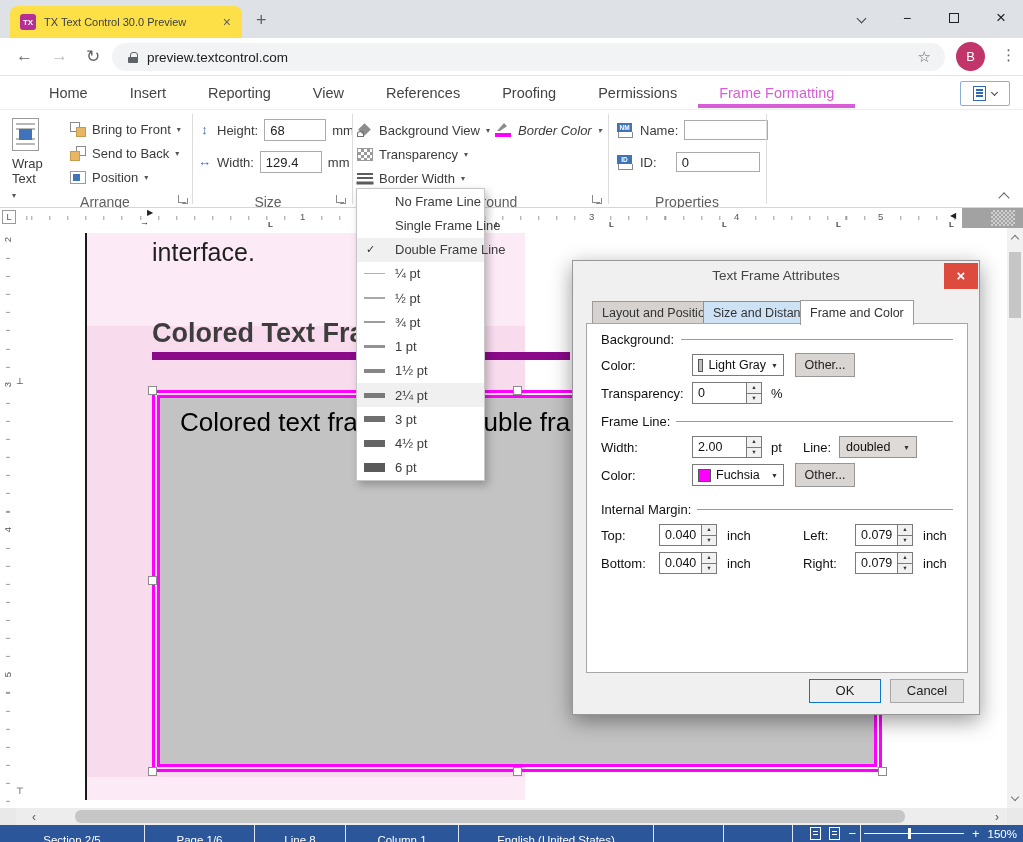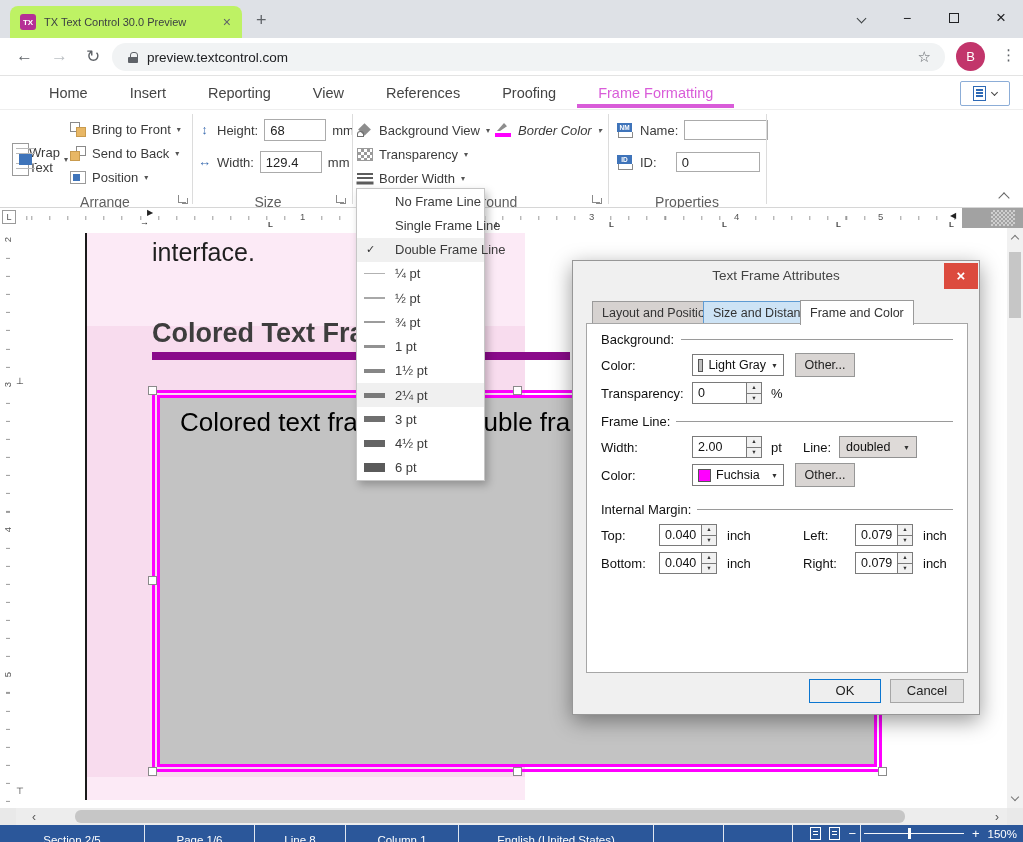--- a/index.html
+++ b/index.html
@@ -2,21 +2,21 @@
 <html><head>
 <meta charset="utf-8">
 <style>
   * { margin:0; padding:0; box-sizing:border-box; }
   html,body { background:#fff; }
   body { font-family:"Liberation Sans", sans-serif; }
   #screen { position:relative; width:1023px; height:842px; overflow:hidden; background:#fff; }
 
   
   #tabstrip { position:absolute; left:0; top:0; width:1023px; height:38px; background:#dee1e6; }
-  #tab { position:absolute; left:10px; top:6px; width:232px; height:32px; background:#bef264; border-radius:8px 8px 0 0; display:flex; align-items:center; padding:0 8px 0 10px; }
+  #tab { position:absolute; left:10px; top:6px; width:232px; height:32px; background:#fde047; border-radius:8px 8px 0 0; display:flex; align-items:center; padding:0 8px 0 10px; }
   #tab .fav { width:16px; height:16px; border-radius:3px; background:#b52f96; color:#fff; font-size:8px; font-weight:bold; display:flex; align-items:center; justify-content:center; }
   #tab .ttl { flex:1; margin-left:8px; font-size:11px; color:#3c4043; white-space:nowrap; overflow:hidden; }
   #tab .cls { color:#5f6368; font-size:14px; padding:0 3px; }
   .newtab { position:absolute; left:256px; top:10px; font-size:18px; color:#5f6368; }
   .winctl { position:absolute; top:6px; width:30px; height:24px; display:flex; align-items:center; justify-content:center; color:#202124; font-size:14px; }
   .chev { display:inline-block; width:7px; height:7px; border-right:1.6px solid #3c4043; border-bottom:1.6px solid #3c4043; transform:rotate(45deg); }
   .box-sq { display:inline-block; width:10px; height:10px; border:1.4px solid #202124; }
   #toolbar { position:absolute; left:0; top:38px; width:1023px; height:38px; background:#fff; border-bottom:1px solid #e3e3e3; }
   .navic { position:absolute; top:46px; font-size:17px; color:#5f6368; }
   #urlbar { position:absolute; left:112px; top:43px; width:833px; height:28px; background:#f1f3f4; border-radius:14px; display:flex; align-items:center; }
@@ -42,21 +42,21 @@
   .rdiv { position:absolute; top:4px; width:1px; height:90px; background:#dcdcdc; }
   .gcap { position:absolute; top:84px; font-size:14px; color:#5f5f5f; text-align:center; }
   .launch { position:absolute; top:85px; width:10px; height:10px; }
   .launch::before { content:""; position:absolute; left:0; top:0; width:7px; height:7px; border-left:1.2px solid #8a8a8a; border-bottom:1.2px solid #8a8a8a; }
   .launch::after { content:""; position:absolute; right:0; bottom:1px; width:5px; height:5px; border-right:1.2px solid #8a8a8a; border-bottom:1.2px solid #8a8a8a; transform:rotate(0deg); }
   .ritem { position:absolute; display:flex; align-items:center; gap:6px; font-size:13px; color:#3b3b3b; height:22px; }
   .tri { font-size:8px; color:#555; }
   .rlabel { font-size:13px; color:#3b3b3b; }
   .rinput { border:1px solid #ababab; height:22px; font-size:13px; font-family:"Liberation Sans",sans-serif; padding-left:5px; color:#222; background:#fff; }
   
-  #wraptext { position:absolute; left:12px; top:4px; width:56px; height:86px; display:flex; flex-direction:row; align-items:center; }
+  #wraptext { position:absolute; left:12px; top:4px; width:56px; height:86px; display:flex; flex-direction:column; align-items:flex-start; }
   .wt-icon { width:27px; height:33px; border:1px solid #9a9a9a; background:#fff; margin-top:4px; position:relative; }
   .wt-icon::before { content:""; position:absolute; left:3px; top:4px; width:19px; height:1.6px; background:#b9b9b9; box-shadow:0 5px 0 #b9b9b9, 0 15px 0 #b9b9b9, 0 20px 0 #b9b9b9; }
   .wt-icon::after { content:""; position:absolute; left:6px; top:10px; width:13px; height:11px; background:#3f74ba; }
   
   .ar-ic { position:relative; width:16px; height:15px; flex:0 0 16px; }
   .ar-ic .b1 { position:absolute; left:0; top:0; width:10px; height:10px; border:1.2px solid #8a8a8a; background:#fff; }
   .ar-ic .b2 { position:absolute; right:0; bottom:0; width:10px; height:10px; background:#e8b765; border:1px solid #c99b4e; }
   .ar-ic.back .b1 { left:auto; right:0; top:0; }
   .ar-ic.back .b2 { right:auto; left:0; bottom:0; }
   .pos-ic { width:16px; height:13px; flex:0 0 16px; border:1px solid #9a9a9a; background:#fff; position:relative; }
@@ -199,20 +199,21 @@
   <div id="avatar">B</div>
   <span id="dots">⋮</span>
 
   <div id="ribbontabs">
     <span class="rtab">Home</span>
     <span class="rtab">Insert</span>
     <span class="rtab">Reporting</span>
     <span class="rtab">View</span>
     <span class="rtab">References</span>
     <span class="rtab">Proofing</span>
+    <span class="rtab">Permissions</span>
     <span class="rtab active">Frame Formatting</span>
   </div>
   <div id="viewswitch">
     <span class="docicon"></span>
     <span class="chev-sm"></span>
   </div>
 
   <div id="ribbon">
 
     <div id="wraptext">

